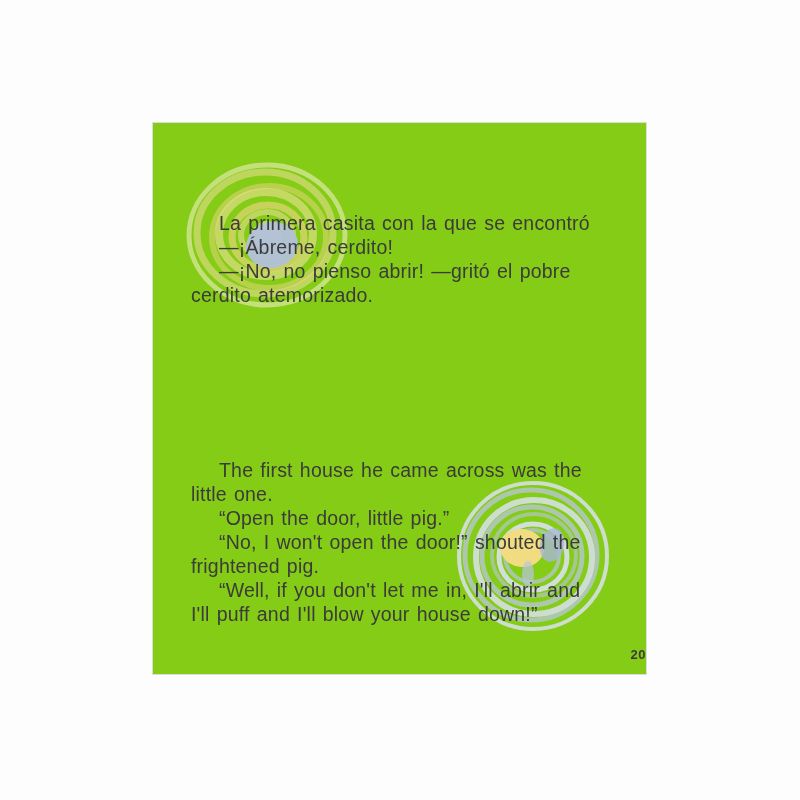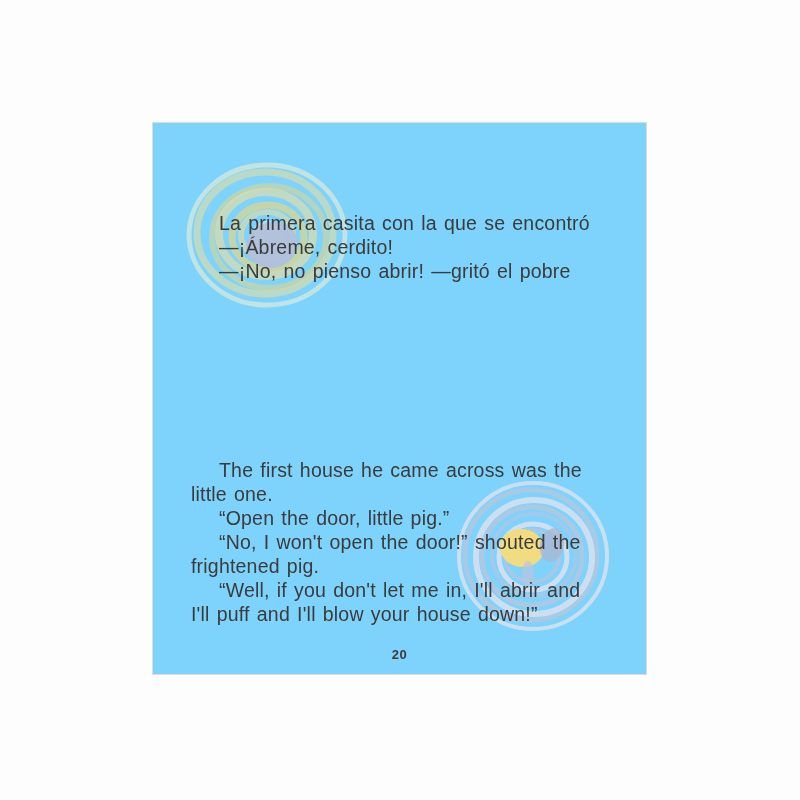--- a/index.html
+++ b/index.html
@@ -17,21 +17,21 @@
     width: 800px;
     height: 800px;
   }
 
   .book-page {
     position: absolute;
     left: 152px;
     top: 122px;
     width: 495px;
     height: 553px;
-    background: #7dd3fc;
+    background: #84cc16;
     border: 1px solid #dcdcdc;
     overflow: hidden;
   }
 
   .spiral {
     position: absolute;
     z-index: 1;
   }
 
   .spiral.yellow {
@@ -68,21 +68,21 @@
     height: 24px;
   }
 
   .text-line.indent { padding-left: 28px; }
 
   .page-number {
     position: absolute;
     left: 0;
     top: 524px;
     width: 100%;
-    text-align: center;
+    text-align: right;
     z-index: 2;
     color: #3b3b3b;
     font-size: 13px;
     font-weight: bold;
     letter-spacing: 0.5px;
   }
 </style>
 </head>
 <body>
 
@@ -110,20 +110,21 @@
       <ellipse cx="77" cy="79" rx="27" ry="26" fill="none" stroke-width="4" opacity="0.70" stroke="#b9c5de"></ellipse>
       <ellipse cx="67" cy="71" rx="22" ry="19" transform="rotate(8 67 71)" fill="#f1dc82"></ellipse>
       <ellipse cx="97" cy="68" rx="12" ry="17" opacity="0.8" transform="rotate(12 97 68)" fill="#a9b8d5"></ellipse>
       <ellipse cx="73" cy="97" rx="6" ry="13" opacity="0.7" fill="#b9c5de"></ellipse>
     </svg>
 
     <div class="text-block spanish">
       <div class="text-line indent">La primera casita con la que se encontró</div>
       <div class="text-line indent">—¡Ábreme, cerdito!</div>
       <div class="text-line indent">—¡No, no pienso abrir!  —gritó el pobre</div>
+      <div class="text-line">cerdito atemorizado.</div>
     </div>
 
     <div class="text-block english">
       <div class="text-line indent">The first house he came across was the</div>
       <div class="text-line">little one.</div>
       <div class="text-line indent">“Open the door, little pig.”</div>
       <div class="text-line indent">“No, I won't open the door!” shouted the</div>
       <div class="text-line">frightened pig.</div>
       <div class="text-line indent">“Well, if you don't let me in, I'll abrir and</div>
       <div class="text-line">I'll puff and I'll blow your house down!”</div>

